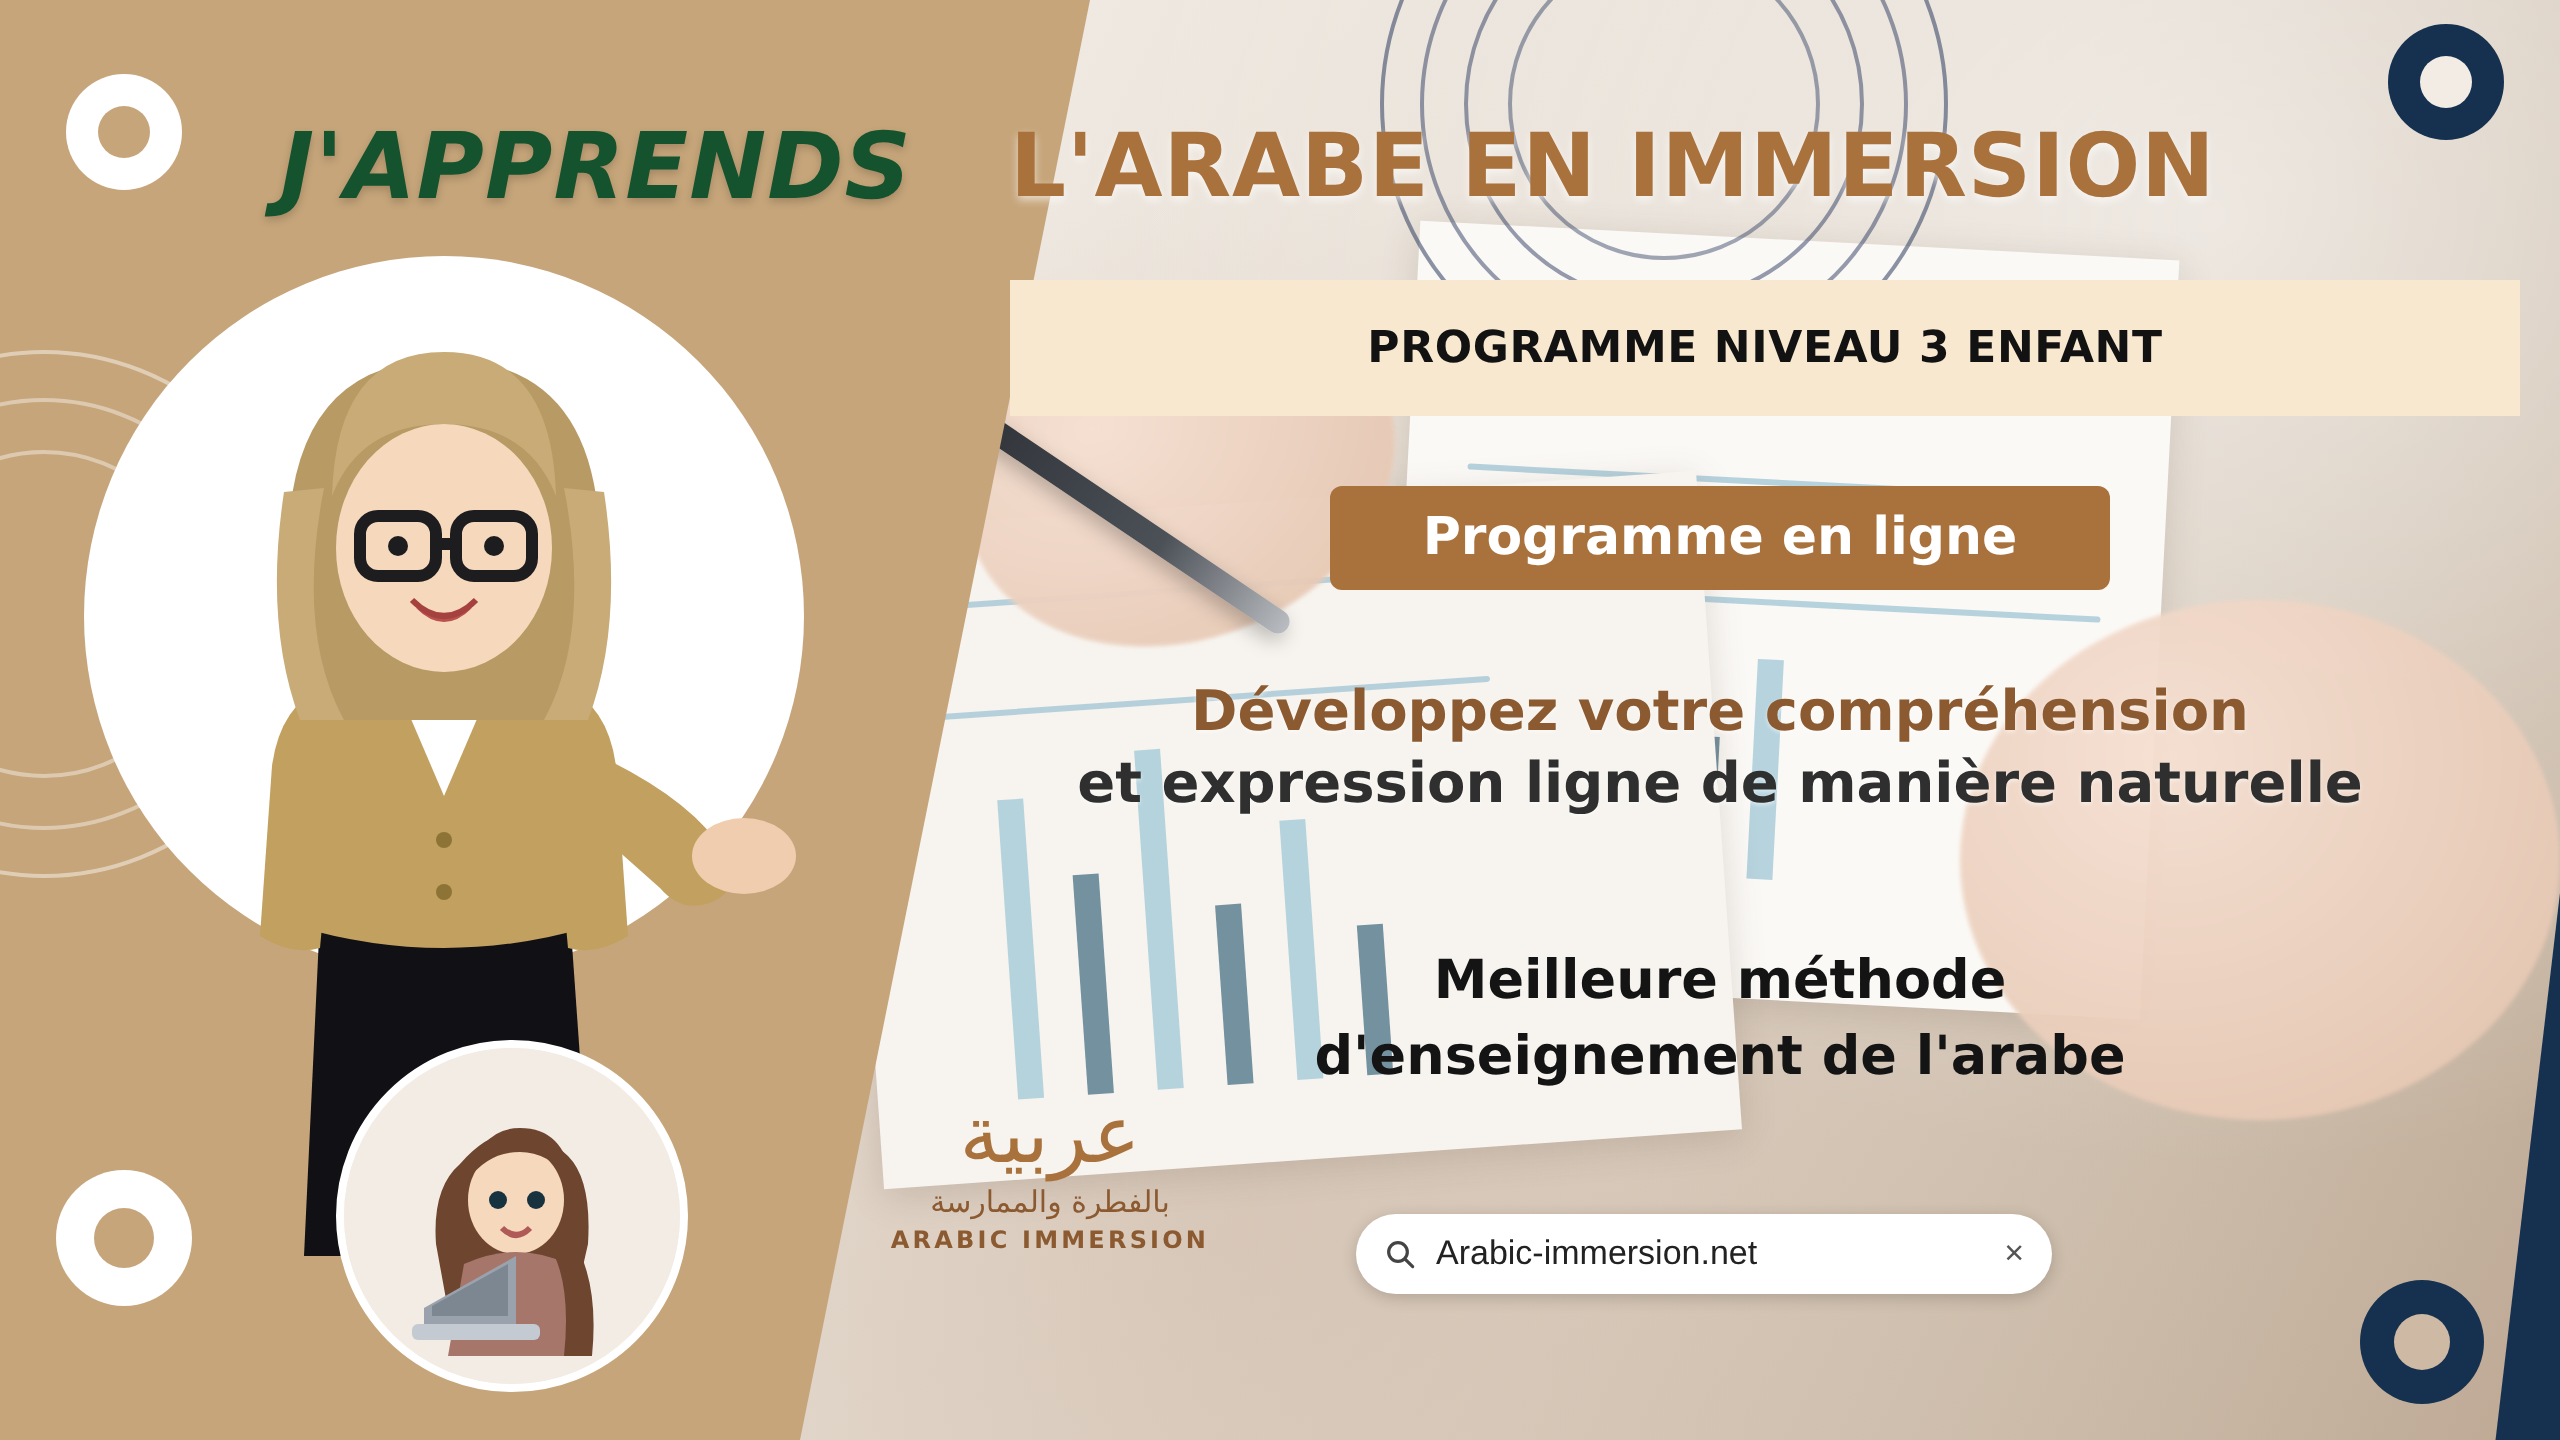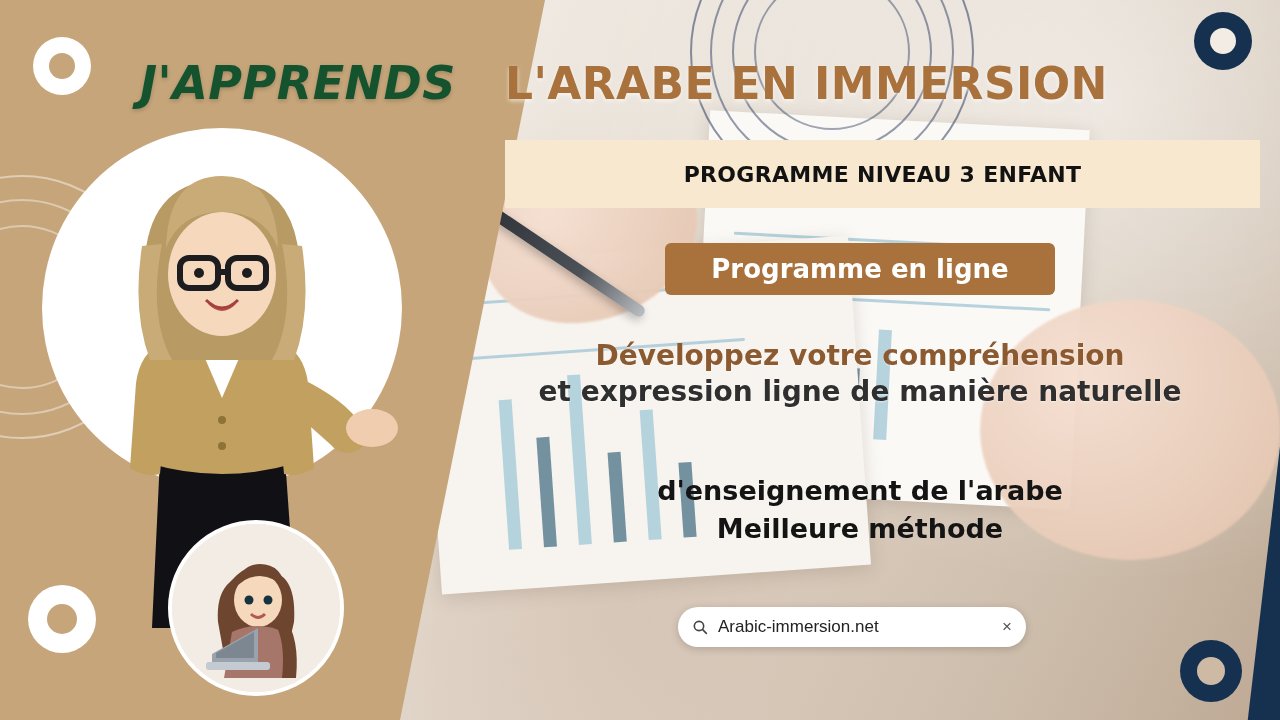--- a/index.html
+++ b/index.html
@@ -461,29 +461,34 @@
   <div class="badge-online">
     <span>Programme en ligne</span>
   </div>
 
   <div class="subtitle">
     <div class="l1">Développez votre compréhension</div>
     <div class="l2">et expression ligne de manière naturelle</div>
   </div>
 
   <div class="method">
+    <div>Meilleure méthode</div>
     <div>d'enseignement de l'arabe</div>
-    <div>Meilleure méthode</div>
   </div>
 
   <div class="url-pill">
     <span>
       <svg class="mag-icon" viewBox="0 0 24 24" fill="none" stroke="#444" stroke-width="2.4" stroke-linecap="round">
         <circle cx="10.5" cy="10.5" r="7"></circle>
         <line x1="16" y1="16" x2="21.5" y2="21.5"></line>
       </svg>
     </span>
     <span class="u-text">Arabic-immersion.net</span>
     <span class="u-close">×</span>
   </div>
 
+  <div class="logo-block">
+    <div class="logo-ar">عربية</div>
+    <div class="logo-tag">بالفطرة والممارسة</div>
+    <div class="logo-en">ARABIC  IMMERSION</div>
+  </div>
 
 </div>
 
 </body></html>

